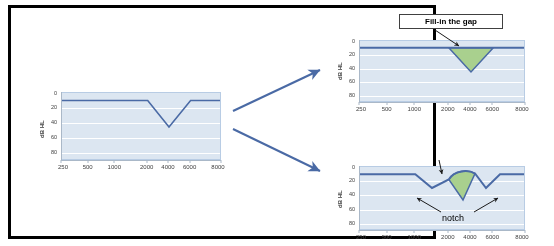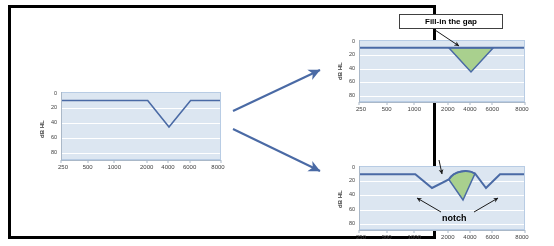--- a/index.html
+++ b/index.html
@@ -18,21 +18,21 @@
          color:#404040;white-space:nowrap;}
   .xaxisline{position:absolute;height:1px;background:#aab8c8;}
   .yaxisline{position:absolute;width:1px;background:#aab8c8;}
   .tickmark{position:absolute;width:1px;height:3px;background:#aab8c8;
             transform:translateX(-50%);}
   .ylabel{position:absolute;color:#404040;font-weight:bold;
           transform:rotate(-90deg);transform-origin:center center;white-space:nowrap;}
   .callout{position:absolute;background:#ffffff;border:1px solid #404040;
            color:#000000;font-weight:bold;white-space:nowrap;
            display:flex;align-items:center;justify-content:center;box-sizing:border-box;}
-  .plainlabel{position:absolute;color:#000000;font-weight:bold;white-space:nowrap;}
+  .plainlabel{position:absolute;color:#000000;font-weight:normal;white-space:nowrap;}
   .ovl{position:absolute;left:0;top:0;overflow:visible;}
 </style>
 </head>
 <body>
 
 <div id="figure">
 
   <div class="chart" style="left:32px;top:84px;width:180px;height:90px;">
     <div class="ylabel" style="left:-18px;top:26px;width:34px;font-size:6px;">dB HL</div>
 

